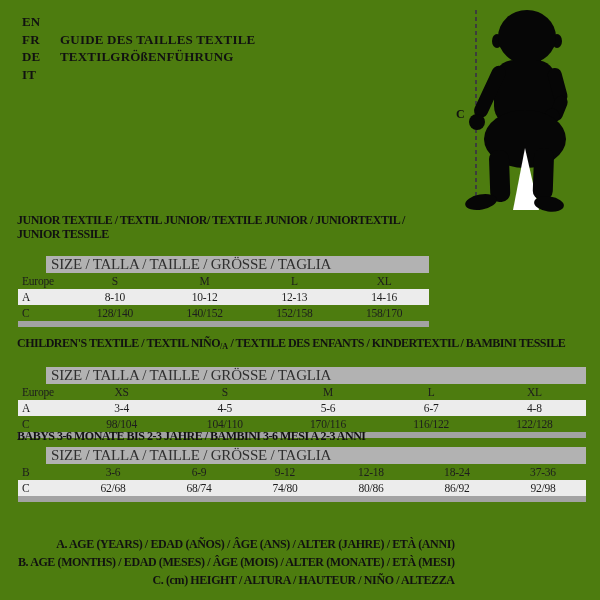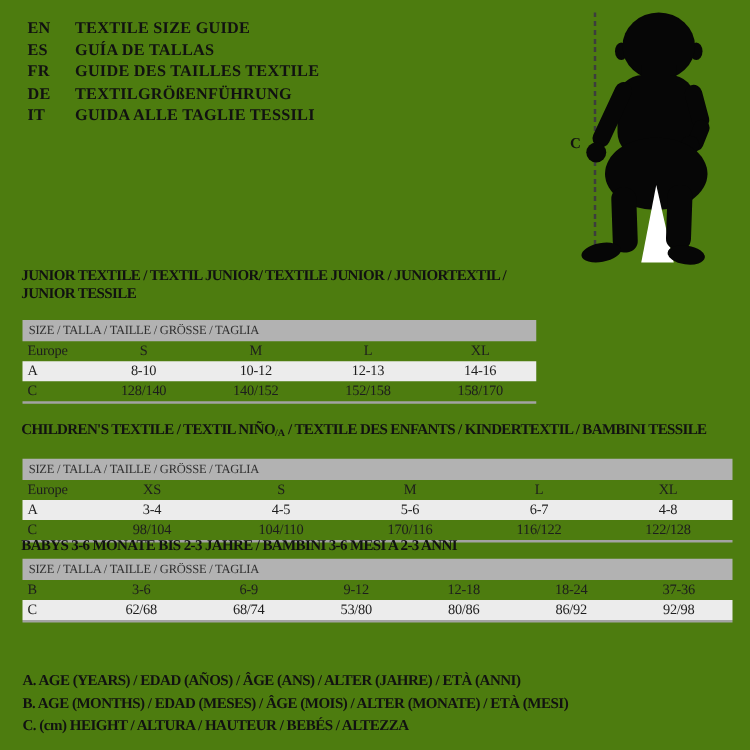--- a/index.html
+++ b/index.html
@@ -18,59 +18,53 @@
   .c-label{position:absolute;left:6px;top:102px;font-weight:bold;font-size:12px;color:#111;}
   .fig svg{position:absolute;left:13px;top:3px;}
   
   .tbl{position:absolute;left:18px;}
   .t1{top:213px;width:411px;}
   .t2{top:336px;width:568px;}
   .t3{top:427px;width:568px;}
   .tbl-title{font-weight:bold;font-size:12px;letter-spacing:-.5px;line-height:14px;color:#111;margin-left:-1px;}
   .t3 .tbl-title{line-height:18px;}
   .bar{height:17px;display:flex;align-items:center;padding-left:5px;box-sizing:border-box;
-    background:var(--bar-bg,#b2b2b2);color:var(--bar-text,#2f2f2f);font-size:10px;letter-spacing:-.2px;}
+    background:var(--bar-bg,#b2b2b2);color:var(--bar-text,#2f2f2f);font-size:15px;letter-spacing:-.2px;margin-left:28px;}
   .t1 .bar{margin-top:15px;}
   .t2 .bar{margin-top:13px;}
   .t3 .bar{margin-top:2px;}
   .row{display:flex;align-items:center;height:16px;font-size:11.5px;letter-spacing:-.2px;color:#1d1d1d;}
   .row.shaded{background:var(--alt-bg,#ececec);}
   .row .lbl{width:52px;padding-left:4px;box-sizing:border-box;}
   .row .cell{flex:1;text-align:center;}
-  .tbl-rows{border-bottom:2px solid #a3a3a3;}
+  .tbl-rows{border-bottom:6px solid #a3a3a3;}
   sub.sz{font-size:8px;vertical-align:-2px;letter-spacing:0;}
   
   .legend{position:absolute;left:18px;top:535px;}
-  .legend-line{font-weight:bold;font-size:12px;letter-spacing:-.4px;line-height:18.2px;color:#111;}
+  .legend-line{font-weight:bold;font-size:12px;letter-spacing:-.4px;line-height:18.2px;color:#111;text-align:right;}
 </style>
 </head>
 <body>
 
 <div class="canvas" style="--bar-bg: #b2b2b2; --bar-text: #2f2f2f; --alt-bg: #ececec; --dash: #3d3d3d;">
 
   <div class="lang-block">
       <div class="lang-row">
         <div class="lang-code">EN</div>
-        <div class="lang-title">TEXTILE SIZE GUIDE</div>
-      </div>
-      <div class="lang-row">
-        <div class="lang-code">ES</div>
-        <div class="lang-title">GUÍA DE TALLAS</div>
       </div>
       <div class="lang-row">
         <div class="lang-code">FR</div>
         <div class="lang-title">GUIDE DES TAILLES TEXTILE</div>
       </div>
       <div class="lang-row">
         <div class="lang-code">DE</div>
         <div class="lang-title">TEXTILGRÖßENFÜHRUNG</div>
       </div>
       <div class="lang-row">
         <div class="lang-code">IT</div>
-        <div class="lang-title">GUIDA ALLE TAGLIE TESSILI</div>
       </div>
     </div>
 
   <div class="fig">
     <div class="dash-line"></div>
     <div class="c-label">C</div>
     <svg width="110" height="208" viewBox="0 0 110 208" aria-hidden="true">
       <g fill="#060606">
         <ellipse cx="34" cy="33" rx="5" ry="7"></ellipse>
         <ellipse cx="94" cy="33" rx="5" ry="7"></ellipse>
@@ -167,27 +161,27 @@
           <div class="cell">6-9</div>
           <div class="cell">9-12</div>
           <div class="cell">12-18</div>
           <div class="cell">18-24</div>
           <div class="cell">37-36</div>
         </div>
         <div class="row shaded">
           <div class="lbl">C</div>
           <div class="cell">62/68</div>
           <div class="cell">68/74</div>
-          <div class="cell">53/80</div>
+          <div class="cell">74/80</div>
           <div class="cell">80/86</div>
           <div class="cell">86/92</div>
           <div class="cell">92/98</div>
         </div>
       </div>
   </section>
 
   <div class="legend">
       <div class="legend-line">A. AGE (YEARS) / EDAD (AÑOS) / ÂGE (ANS) / ALTER (JAHRE) / ETÀ (ANNI)</div>
       <div class="legend-line">B. AGE (MONTHS) / EDAD (MESES) / ÂGE (MOIS) / ALTER (MONATE) / ETÀ (MESI)</div>
-      <div class="legend-line">C. (cm) HEIGHT / ALTURA / HAUTEUR / BEBÉS / ALTEZZA</div>
+      <div class="legend-line">C. (cm) HEIGHT / ALTURA / HAUTEUR / NIÑO / ALTEZZA</div>
     </div>
 
 </div>
 
 </body></html>

